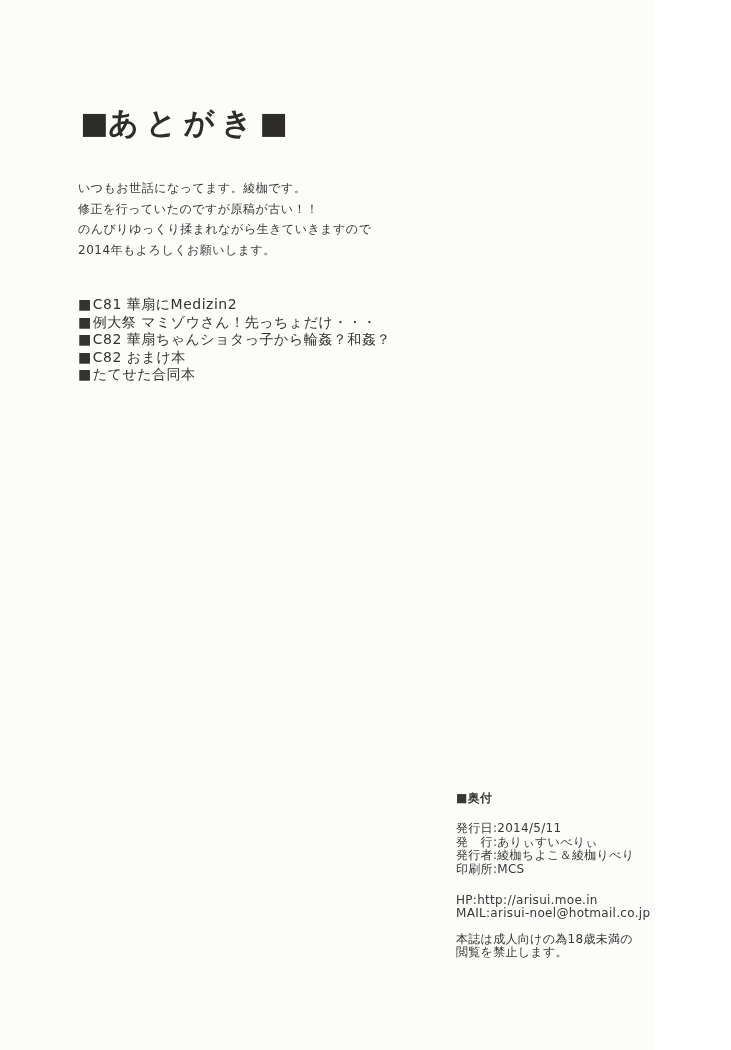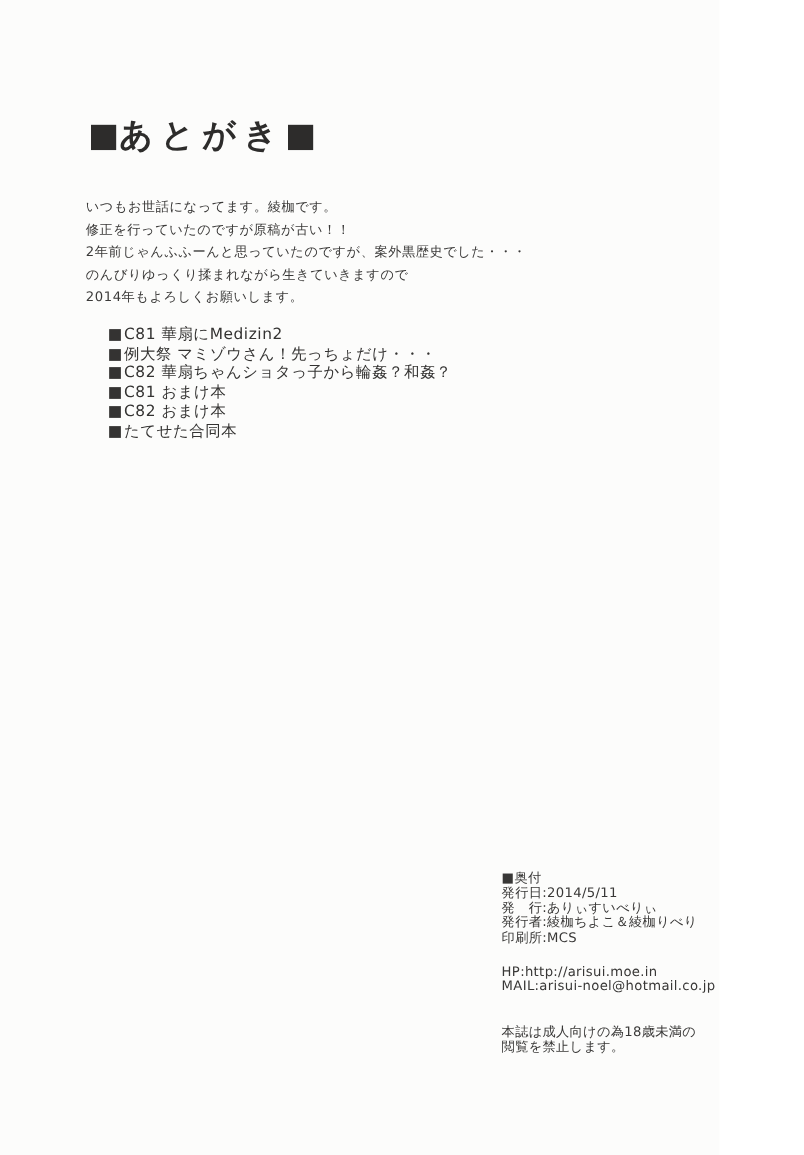--- a/index.html
+++ b/index.html
@@ -46,65 +46,64 @@
   .works-list {
     position: absolute;
     left: 78px;
     top: 296px;
     font-size: 14px;
     line-height: 17.6px;
     letter-spacing: 0.5px;
     white-space: nowrap;
     color: #343332;
   }
-  .works-list .row { display: block; margin-left: 20px; }
+  .works-list .row { display: block; }
   .works-list .sq {
     font-size: 14px;
     margin-right: 1px;
   }
   
   .colophon {
     position: absolute;
     left: 456px;
     top: 792px;
     font-size: 12px;
     line-height: 13.4px;
     letter-spacing: 0.3px;
     white-space: nowrap;
     color: #383736;
   }
   .colophon .header {
-    font-weight: 400;
+    font-weight: 700;
+    margin-bottom: 17px;
   }
   .colophon .sq { font-size: 12px; }
   .colophon .group-contact { margin-top: 18px; }
-  .colophon .group-notice  { margin-top: 28px; }
+  .colophon .group-notice  { margin-top: 12px; }
 </style>
 </head>
 <body>
 
 <div class="page">
 
   <div class="afterword-title">
     <span class="sq">■</span><span>あとがき</span><span class="sq">■</span>
   </div>
 
   <div class="afterword-paragraph">
     <div>いつもお世話になってます。綾枷です。</div>
     <div>修正を行っていたのですが原稿が古い！！</div>
-    <div>2年前じゃんふふーんと思っていたのですが、案外黒歴史でした・・・</div>
     <div>のんびりゆっくり揉まれながら生きていきますので</div>
     <div>2014年もよろしくお願いします。</div>
   </div>
 
   <div class="works-list">
     <span class="row"><span class="sq">■</span><span>C81 華扇にMedizin2</span></span>
     <span class="row"><span class="sq">■</span><span>例大祭 マミゾウさん！先っちょだけ・・・</span></span>
     <span class="row"><span class="sq">■</span><span>C82 華扇ちゃんショタっ子から輪姦？和姦？</span></span>
-    <span class="row"><span class="sq">■</span><span>C81 おまけ本</span></span>
     <span class="row"><span class="sq">■</span><span>C82 おまけ本</span></span>
     <span class="row"><span class="sq">■</span><span>たてせた合同本</span></span>
   </div>
 
   <div class="colophon">
     <div class="header">
       <span class="sq">■</span><span>奥付</span>
     </div>
     <div class="group-publication">
       <div>発行日:2014/5/11</div>

